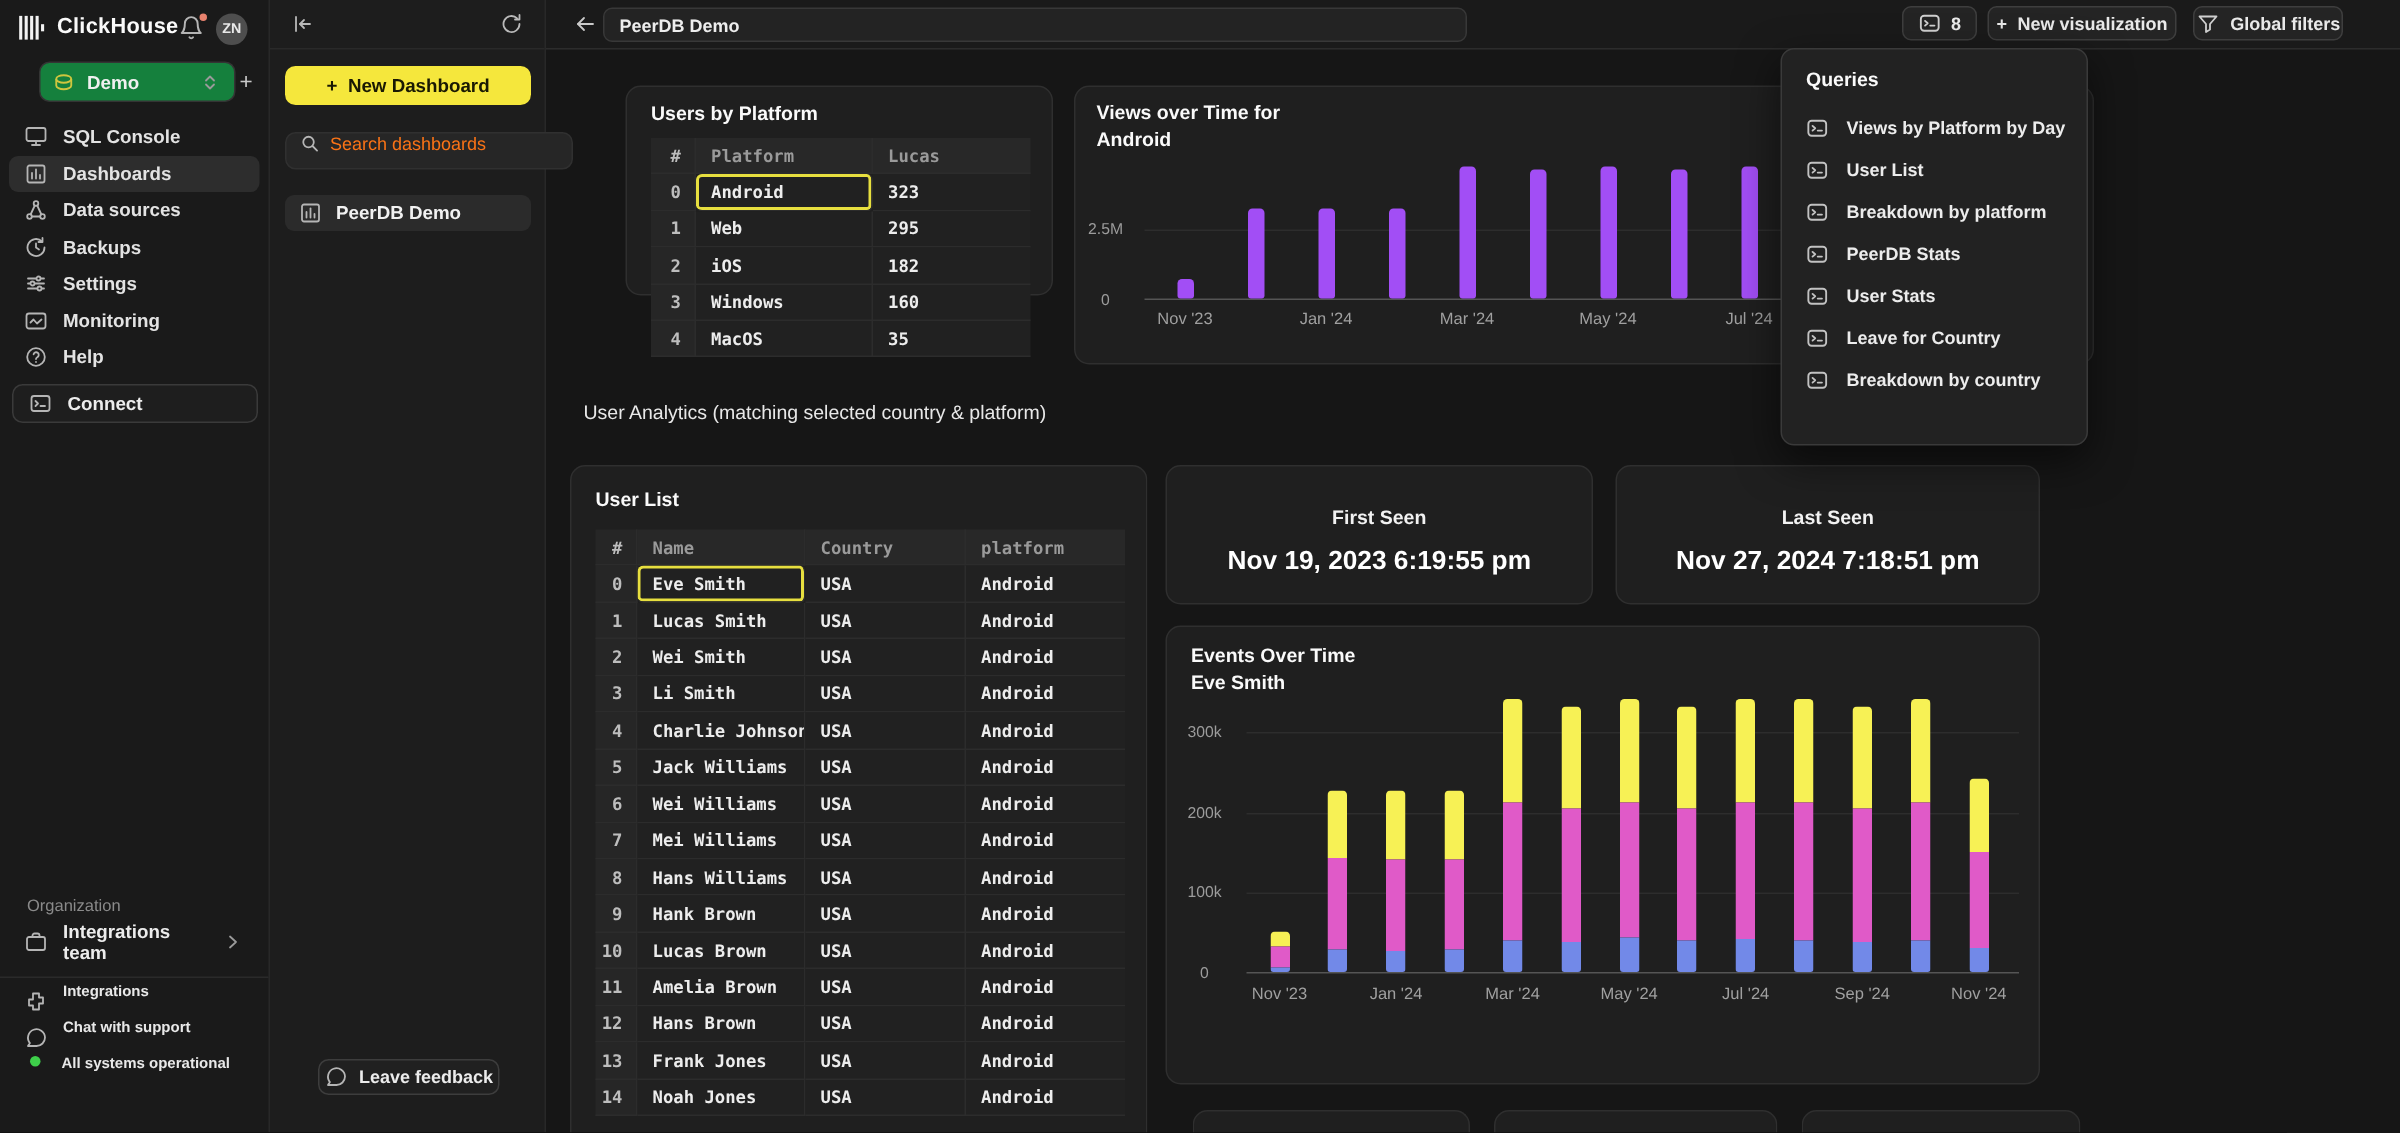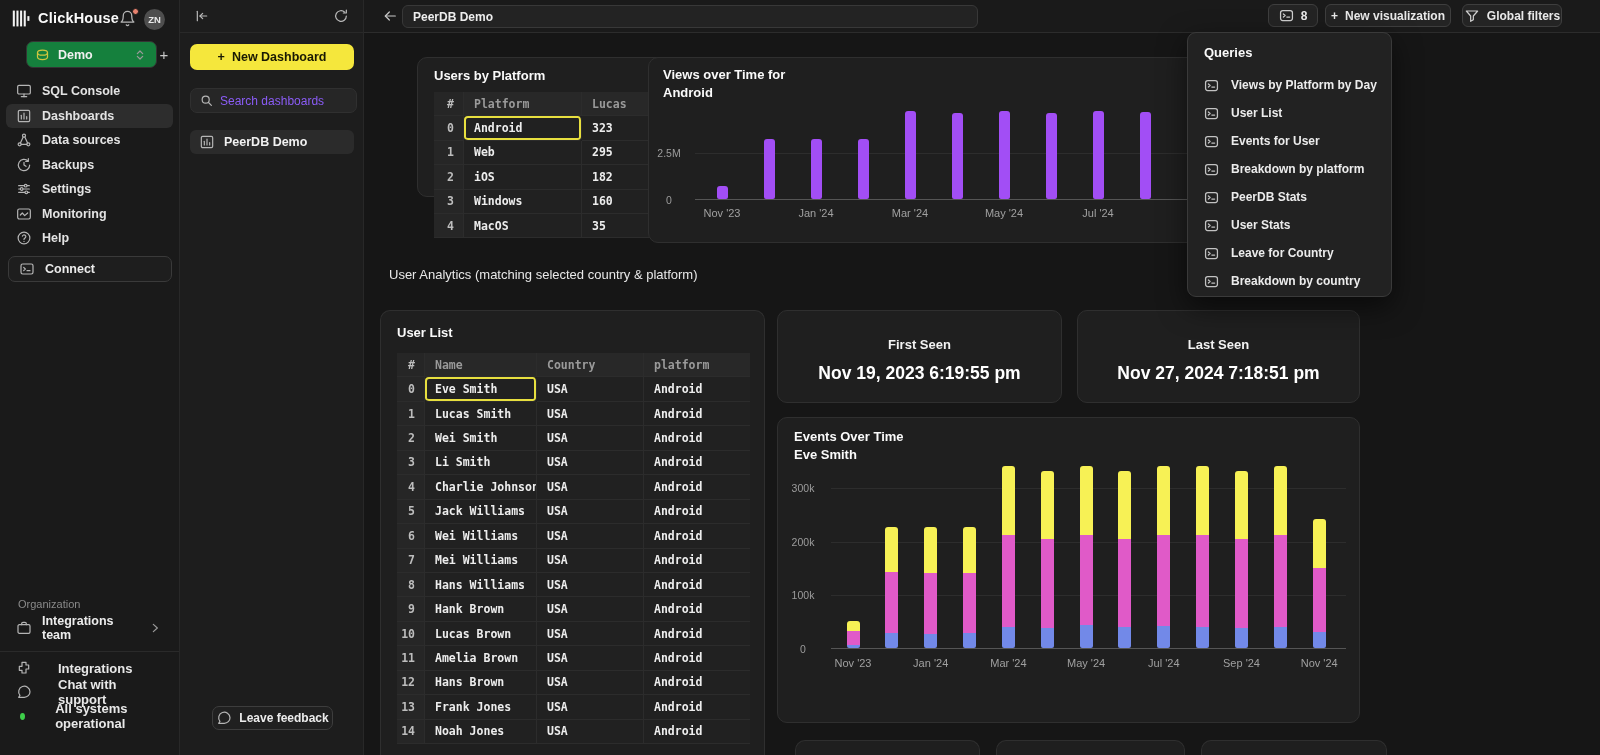--- a/index.html
+++ b/index.html
@@ -26,30 +26,30 @@
   .nav { position:absolute; left:6px; right:6px; top:79px; }
   .nav-item { height:24.5px; display:flex; align-items:center; gap:10px; padding:0 10px; border-radius:6px; color:#e3e3e3; font-weight:600; font-size:12.5px; cursor:default; }
   .nav-item.active { background:#2d2d2d; }
   .ico { display:inline-flex; align-items:center; justify-content:center; color:#b5b5b5; flex:0 0 auto; }
   .connect-btn { position:absolute; left:8px; top:256px; width:164px; height:26px; border:1px solid #3a3a3a; border-radius:7px; display:flex; align-items:center; gap:10px; padding:0 10px; font-weight:600; font-size:12.5px; color:#ececec; background:#1e1e1e; }
   .org-label { position:absolute; left:18px; top:598px; font-size:11px; color:#8a8a8a; }
   .org-team { position:absolute; left:6px; right:6px; top:615px; height:26px; display:flex; align-items:center; gap:10px; padding:0 10px; font-weight:600; font-size:12.5px; color:#ececec; }
   .org-team .chev { margin-left:auto; color:#9a9a9a; display:inline-flex; }
   .side-divider { position:absolute; left:0; right:0; top:651px; border-top:1px solid #2a2a2a; }
   .side-footer { position:absolute; left:6px; right:6px; top:656px; }
-  .foot-item { height:24px; display:flex; align-items:center; gap:26px; padding:0 10px; font-weight:600; font-size:13px; color:#e8e8e8; }
+  .foot-item { height:24px; display:flex; gap:10px; padding:0 10px; font-weight:600; font-size:10px; color:#e8e8e8; }
   .status-dot { width:7px; height:7px; border-radius:50%; background:#3ecf4a; margin:0 4px; }
 
   
   .dash-panel { position:absolute; left:180px; top:0; width:184px; height:755px; background:#1d1d1d; border-right:1px solid #282828; }
   .dash-toolbar { position:absolute; left:0; right:0; top:0; height:33px; border-bottom:1px solid #292929; }
   .collapse-btn { position:absolute; left:14px; top:8px; color:#b9b9b9; display:inline-flex; }
   .refresh-btn { position:absolute; right:14px; top:8px; color:#b9b9b9; display:inline-flex; }
   .new-dash-btn { position:absolute; left:10px; top:44px; width:164px; height:26px; background:#f5e73c; border-radius:7px; display:flex; align-items:center; justify-content:center; gap:7px; color:#191903; font-weight:700; font-size:12.5px; }
-  .search-box { position:absolute; left:10px; top:88px; width:167px; height:25px; background:#262626; border:1px solid #303030; border-radius:7px; display:flex; align-items:center; gap:7px; padding:0 9px; color:#8b5cf6; }
+  .search-box { position:absolute; left:10px; top:88px; width:192px; height:25px; background:#262626; border:1px solid #303030; border-radius:7px; display:flex; align-items:flex-start; gap:7px; padding:0 9px; color:#f97316; }
   .dash-item { position:absolute; left:10px; top:130px; width:164px; height:24px; background:#2b2b2b; border-radius:6px; display:flex; align-items:center; gap:9px; padding:0 9px; color:#f1f1f1; font-weight:600; font-size:12.5px; }
   .feedback-btn { position:absolute; left:32px; top:706px; width:121px; height:24px; border:1px solid #3d3d3d; border-radius:7px; background:#202020; display:flex; align-items:center; justify-content:center; gap:7px; color:#ececec; font-weight:600; font-size:12px; }
 
   
   .main-header { position:absolute; left:364px; top:0; width:1236px; height:33px; background:#1a1a1a; border-bottom:1px solid #2c2c2c; }
   .back-btn { position:absolute; left:18px; top:8px; color:#c9c9c9; display:inline-flex; }
   .title-input { position:absolute; left:38px; top:5px; width:576px; height:23px; background:#232323; border:1px solid #383838; border-radius:6px; color:#ededed; font-weight:600; font-size:12px; padding:0 10px; font-family:"Liberation Sans", sans-serif; outline:none; }
   .hbtn { position:absolute; top:4px; height:23px; background:#242424; border:1px solid #3e3e3e; border-radius:6px; display:flex; align-items:center; justify-content:center; gap:7px; color:#e9e9e9; font-weight:600; font-size:12px; }
   .hbtn .ico { color:#cfcfcf; }
 
@@ -368,21 +368,21 @@
         <div class="cell colend">182</div>
         <div class="cell numcell">3</div>
         <div class="cell">Windows</div>
         <div class="cell colend">160</div>
         <div class="cell numcell">4</div>
         <div class="cell">MacOS</div>
         <div class="cell colend">35</div>
       </div>
   </div>
 
-  <div class="panel" style="left:648px; top:57px; width:680px; height:186px;">
+  <div class="panel" style="left:716px; top:57px; width:680px; height:186px;">
     <div class="ptitle" style="left:14px; top:9px;">Views over Time for</div>
     <div class="ptitle" style="left:14px; top:27px;">Android</div>
     <div class="plot" id="views-plot" style="left:46px; top:44px; width:624px; height:98px;">
         <div class="gridline" style="top:51px;"></div>
         <div class="baseline" style=""></div>
         <div class="bar" style="left:21.5px; width:11px; height:13px; background:#a24ef5;"></div>
         <div class="bar" style="left:68.5px; width:11px; height:60px; background:#a24ef5;"></div>
         <div class="bar" style="left:115.5px; width:11px; height:60px; background:#a24ef5;"></div>
         <div class="bar" style="left:162.5px; width:11px; height:60px; background:#a24ef5;"></div>
         <div class="bar" style="left:209.5px; width:11px; height:88px; background:#a24ef5;"></div>
@@ -601,68 +601,58 @@
           <span>User List</span>
         </div>
         <div class="q-item">
           <span class="ico">
             <svg width="15" height="15" viewBox="0 0 24 24" fill="none" stroke="currentColor" stroke-width="2" stroke-linecap="round" stroke-linejoin="round">
               <rect x="2.5" y="4" width="19" height="16" rx="3.5"></rect>
               <polyline points="7 9.5 9.8 12 7 14.5"></polyline>
               <line x1="12.5" y1="14.5" x2="17" y2="14.5"></line>
             </svg>
           </span>
-          <span>Events for User</span>
+          <span>Breakdown by platform</span>
         </div>
         <div class="q-item">
           <span class="ico">
             <svg width="15" height="15" viewBox="0 0 24 24" fill="none" stroke="currentColor" stroke-width="2" stroke-linecap="round" stroke-linejoin="round">
               <rect x="2.5" y="4" width="19" height="16" rx="3.5"></rect>
               <polyline points="7 9.5 9.8 12 7 14.5"></polyline>
               <line x1="12.5" y1="14.5" x2="17" y2="14.5"></line>
             </svg>
           </span>
-          <span>Breakdown by platform</span>
+          <span>PeerDB Stats</span>
         </div>
         <div class="q-item">
           <span class="ico">
             <svg width="15" height="15" viewBox="0 0 24 24" fill="none" stroke="currentColor" stroke-width="2" stroke-linecap="round" stroke-linejoin="round">
               <rect x="2.5" y="4" width="19" height="16" rx="3.5"></rect>
               <polyline points="7 9.5 9.8 12 7 14.5"></polyline>
               <line x1="12.5" y1="14.5" x2="17" y2="14.5"></line>
             </svg>
           </span>
-          <span>PeerDB Stats</span>
+          <span>User Stats</span>
         </div>
         <div class="q-item">
           <span class="ico">
             <svg width="15" height="15" viewBox="0 0 24 24" fill="none" stroke="currentColor" stroke-width="2" stroke-linecap="round" stroke-linejoin="round">
               <rect x="2.5" y="4" width="19" height="16" rx="3.5"></rect>
               <polyline points="7 9.5 9.8 12 7 14.5"></polyline>
               <line x1="12.5" y1="14.5" x2="17" y2="14.5"></line>
             </svg>
           </span>
-          <span>User Stats</span>
+          <span>Leave for Country</span>
         </div>
         <div class="q-item">
           <span class="ico">
             <svg width="15" height="15" viewBox="0 0 24 24" fill="none" stroke="currentColor" stroke-width="2" stroke-linecap="round" stroke-linejoin="round">
               <rect x="2.5" y="4" width="19" height="16" rx="3.5"></rect>
               <polyline points="7 9.5 9.8 12 7 14.5"></polyline>
               <line x1="12.5" y1="14.5" x2="17" y2="14.5"></line>
             </svg>
           </span>
-          <span>Leave for Country</span>
-        </div>
-        <div class="q-item">
-          <span class="ico">
-            <svg width="15" height="15" viewBox="0 0 24 24" fill="none" stroke="currentColor" stroke-width="2" stroke-linecap="round" stroke-linejoin="round">
-              <rect x="2.5" y="4" width="19" height="16" rx="3.5"></rect>
-              <polyline points="7 9.5 9.8 12 7 14.5"></polyline>
-              <line x1="12.5" y1="14.5" x2="17" y2="14.5"></line>
-            </svg>
-          </span>
           <span>Breakdown by country</span>
         </div>
       </div>
   </div>
 
 </div>
 
 </body></html>

